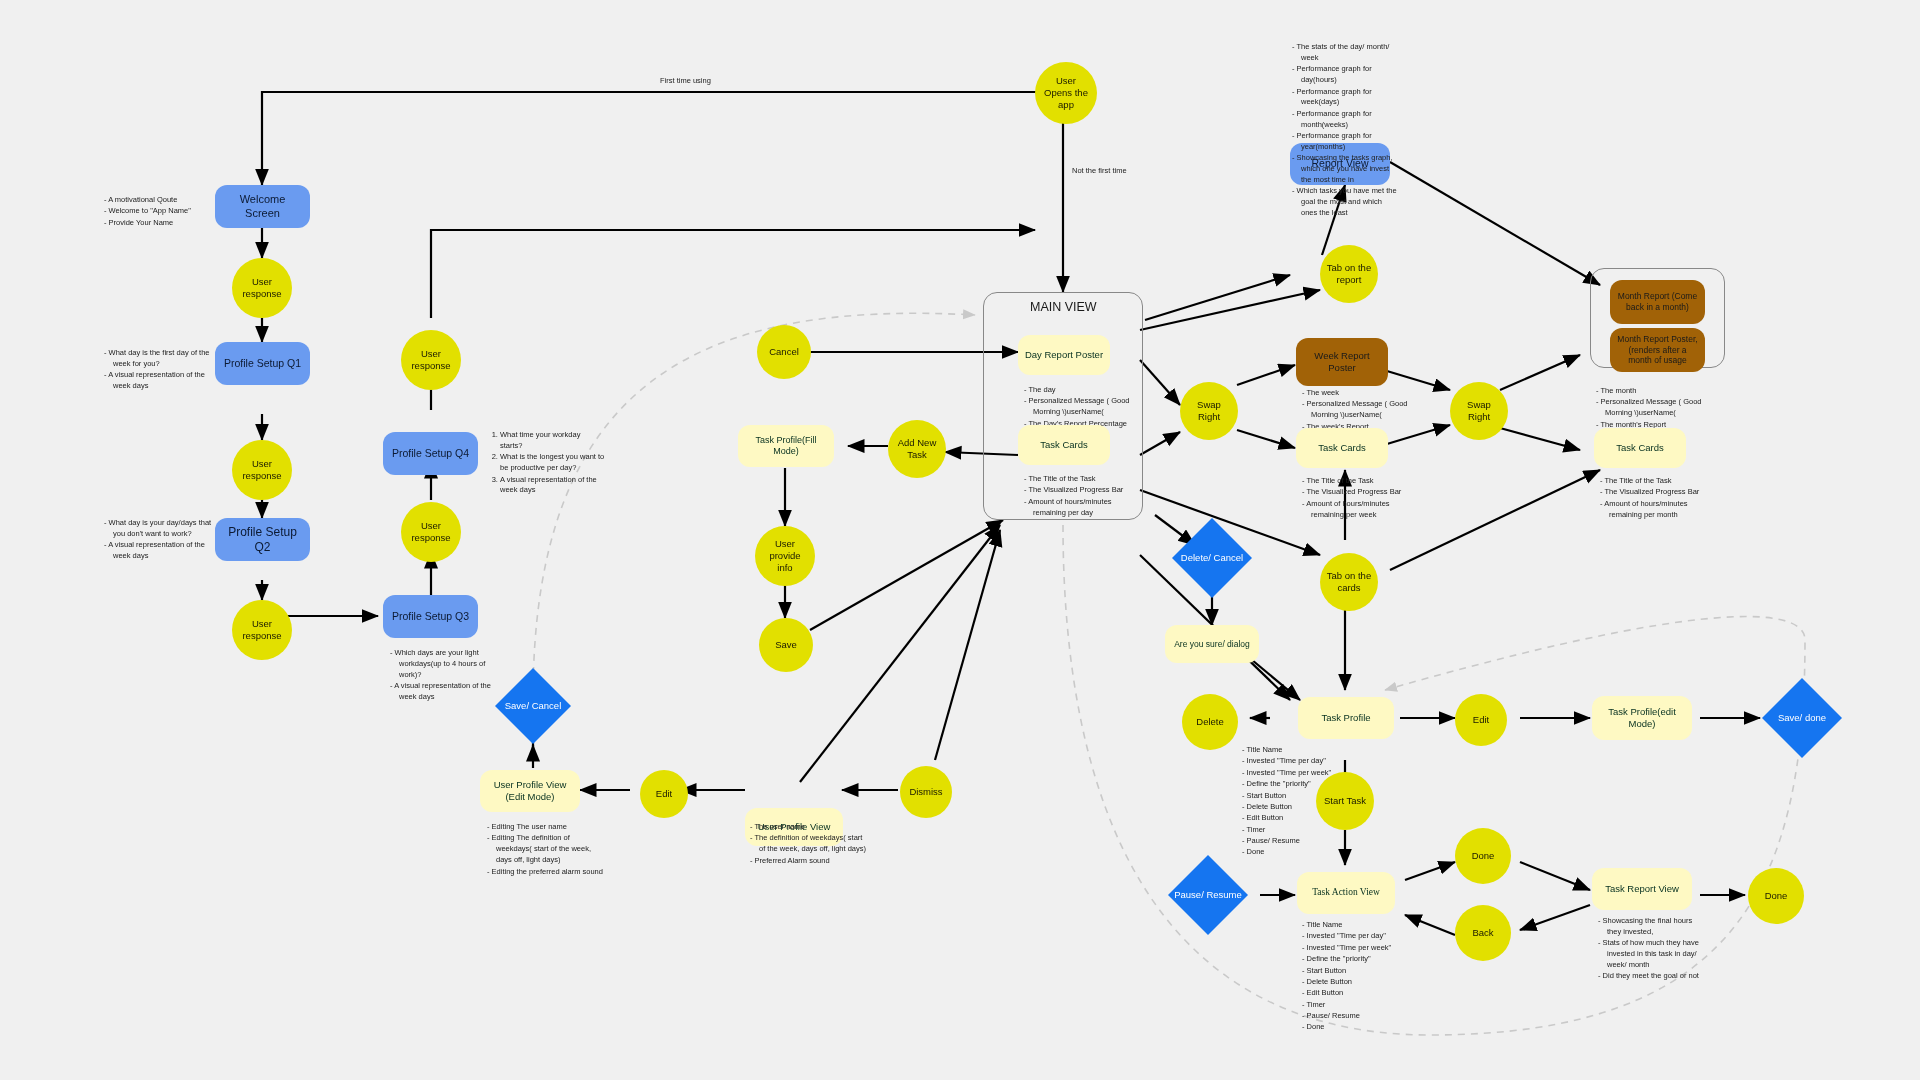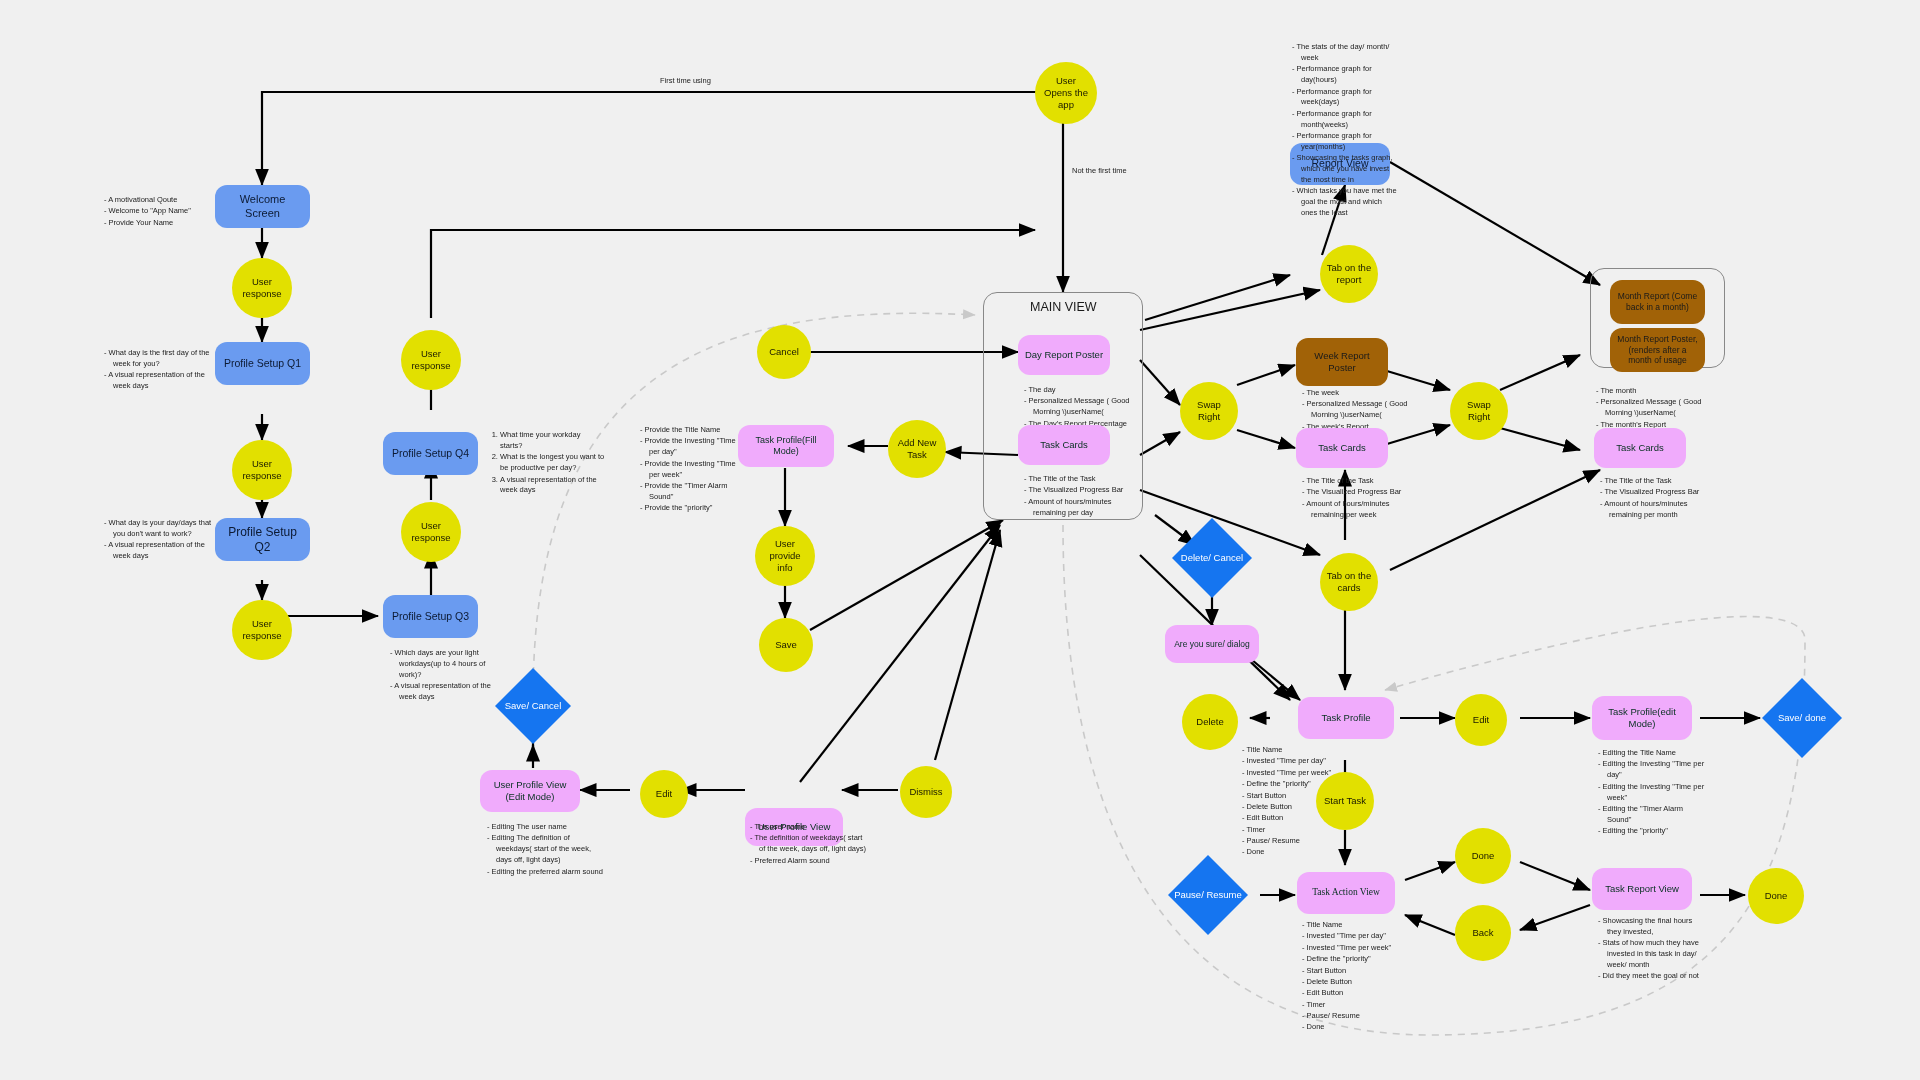--- a/index.html
+++ b/index.html
@@ -5,21 +5,21 @@
   html,body{margin:0;padding:0;background:#f0f0f0;}
   body{width:1920px;height:1080px;position:relative;overflow:hidden;
        font-family:"Liberation Sans","DejaVu Sans",sans-serif;color:#111;}
   #canvas{position:absolute;inset:0;width:1920px;height:1080px;}
   svg.edges{position:absolute;left:0;top:0;width:1920px;height:1080px;pointer-events:none;}
 
   .node{position:absolute;display:flex;align-items:center;justify-content:center;
         text-align:center;box-sizing:border-box;line-height:1.25;}
   .rect{border-radius:12px;}
   .blue{background:#6a9bf0;color:#0c1a33;}
-  .green{background:#f0abfc;color:#06301f;}
+  .green{background:#fef9c3;color:#06301f;}
   .grey{background:#a16207;color:#1a1a1a;}
   .yellow{background:#e2e000;color:#1a1a00;border-radius:50%;}
   .diamond{background:#1575f0;color:#fff;
            clip-path:polygon(50% 0%,100% 50%,50% 100%,0% 50%);}
   .container{background:transparent;border:1.5px solid #888;border-radius:14px;}
 
   .nlabel{display:block;padding:2px 6px;}
 
   .ann{position:absolute;font-size:7.5px;line-height:1.45;color:#222;}
   .ann ul,.ann ol{margin:0;padding-left:11px;}
@@ -252,29 +252,20 @@
     <span class="nlabel">Dismiss</span>
   </div>
 
   <div class="node yellow" style="left:757px;top:325px;width:54px;height:54px;font-size:9.5px;">
     <span class="nlabel">Cancel</span>
   </div>
 
   <div class="node rect green" style="left:738px;top:425px;width:96px;height:42px;font-size:9px;">
     <span class="nlabel">Task Profile(Fill Mode)</span>
   </div>
-  <div class="ann" style="left:638px;top:425px;width:100px;">
-      <ul>
-        <li>Provide the Title Name</li>
-        <li>Provide the Investing "Time per day"</li>
-        <li>Provide the Investing "Time per week"</li>
-        <li>Provide the "Timer Alarm Sound"</li>
-        <li>Provide the "priority"</li>
-      </ul>
-    </div>
 
   <div class="node yellow" style="left:888px;top:420px;width:58px;height:58px;font-size:9.5px;">
     <span class="nlabel">Add New Task</span>
   </div>
 
   <div class="node yellow" style="left:755px;top:526px;width:60px;height:60px;font-size:9.5px;">
     <span class="nlabel">User provide info</span>
   </div>
 
   <div class="node yellow" style="left:759px;top:618px;width:54px;height:54px;font-size:9.5px;">
@@ -415,29 +406,20 @@
       </ul>
     </div>
 
   <div class="node yellow" style="left:1455px;top:694px;width:52px;height:52px;font-size:9.5px;">
     <span class="nlabel">Edit</span>
   </div>
 
   <div class="node rect green" style="left:1592px;top:696px;width:100px;height:44px;font-size:9.5px;">
     <span class="nlabel">Task Profile(edit Mode)</span>
   </div>
-  <div class="ann" style="left:1596px;top:748px;width:112px;">
-      <ul>
-        <li>Editing the Title Name</li>
-        <li>Editing the Investing "Time per day"</li>
-        <li>Editing the Investing "Time per week"</li>
-        <li>Editing the "Timer Alarm Sound"</li>
-        <li>Editing the "priority"</li>
-      </ul>
-    </div>
 
   <div class="node diamond" style="left:1762px;top:678px;width:80px;height:80px;font-size:9.5px;">
     <span class="nlabel">Save/ done</span>
   </div>
 
   <div class="node yellow" style="left:1316px;top:772px;width:58px;height:58px;font-size:9.5px;">
     <span class="nlabel">Start Task</span>
   </div>
 
   <div class="node diamond" style="left:1168px;top:855px;width:80px;height:80px;font-size:9.5px;">

